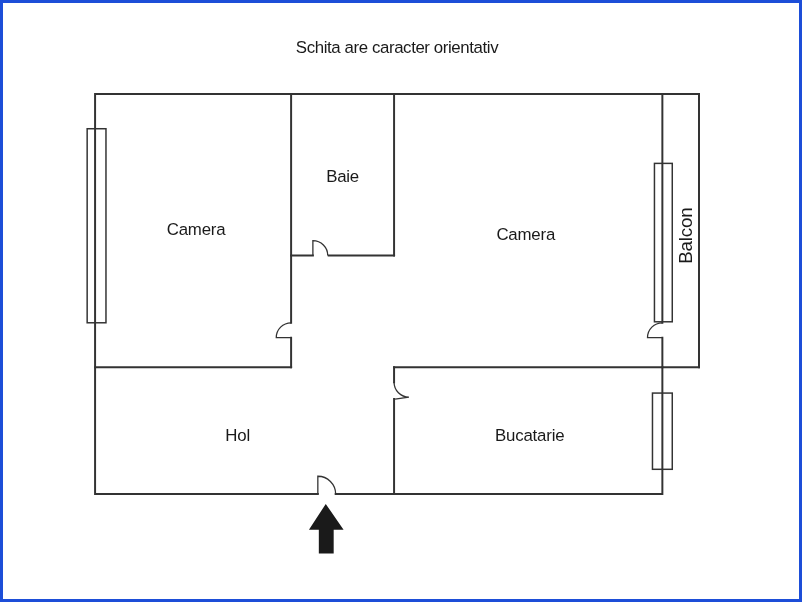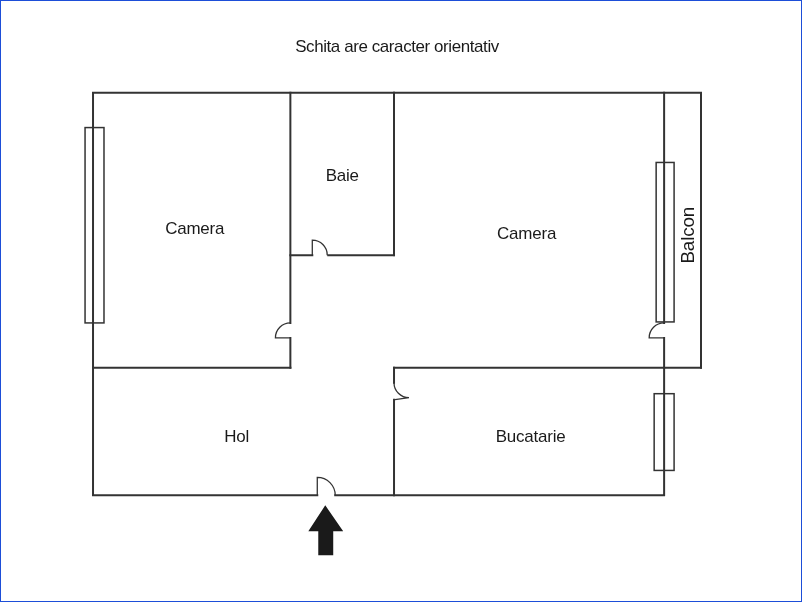--- a/index.html
+++ b/index.html
@@ -6,21 +6,21 @@
     margin: 0;
     padding: 0;
     background: #ffffff;
     font-family: "Liberation Sans", sans-serif;
   }
   .frame {
     position: relative;
     width: 802px;
     height: 602px;
     box-sizing: border-box;
-    border: 1px solid #1d4ed8;
+    border: 3px solid #1d4ed8;
     background: #ffffff;
     overflow: hidden;
   }
   .frame svg {
     display: block;
     width: 100%;
     height: 100%;
   }
   svg text {
     font-family: "Liberation Sans", sans-serif;

